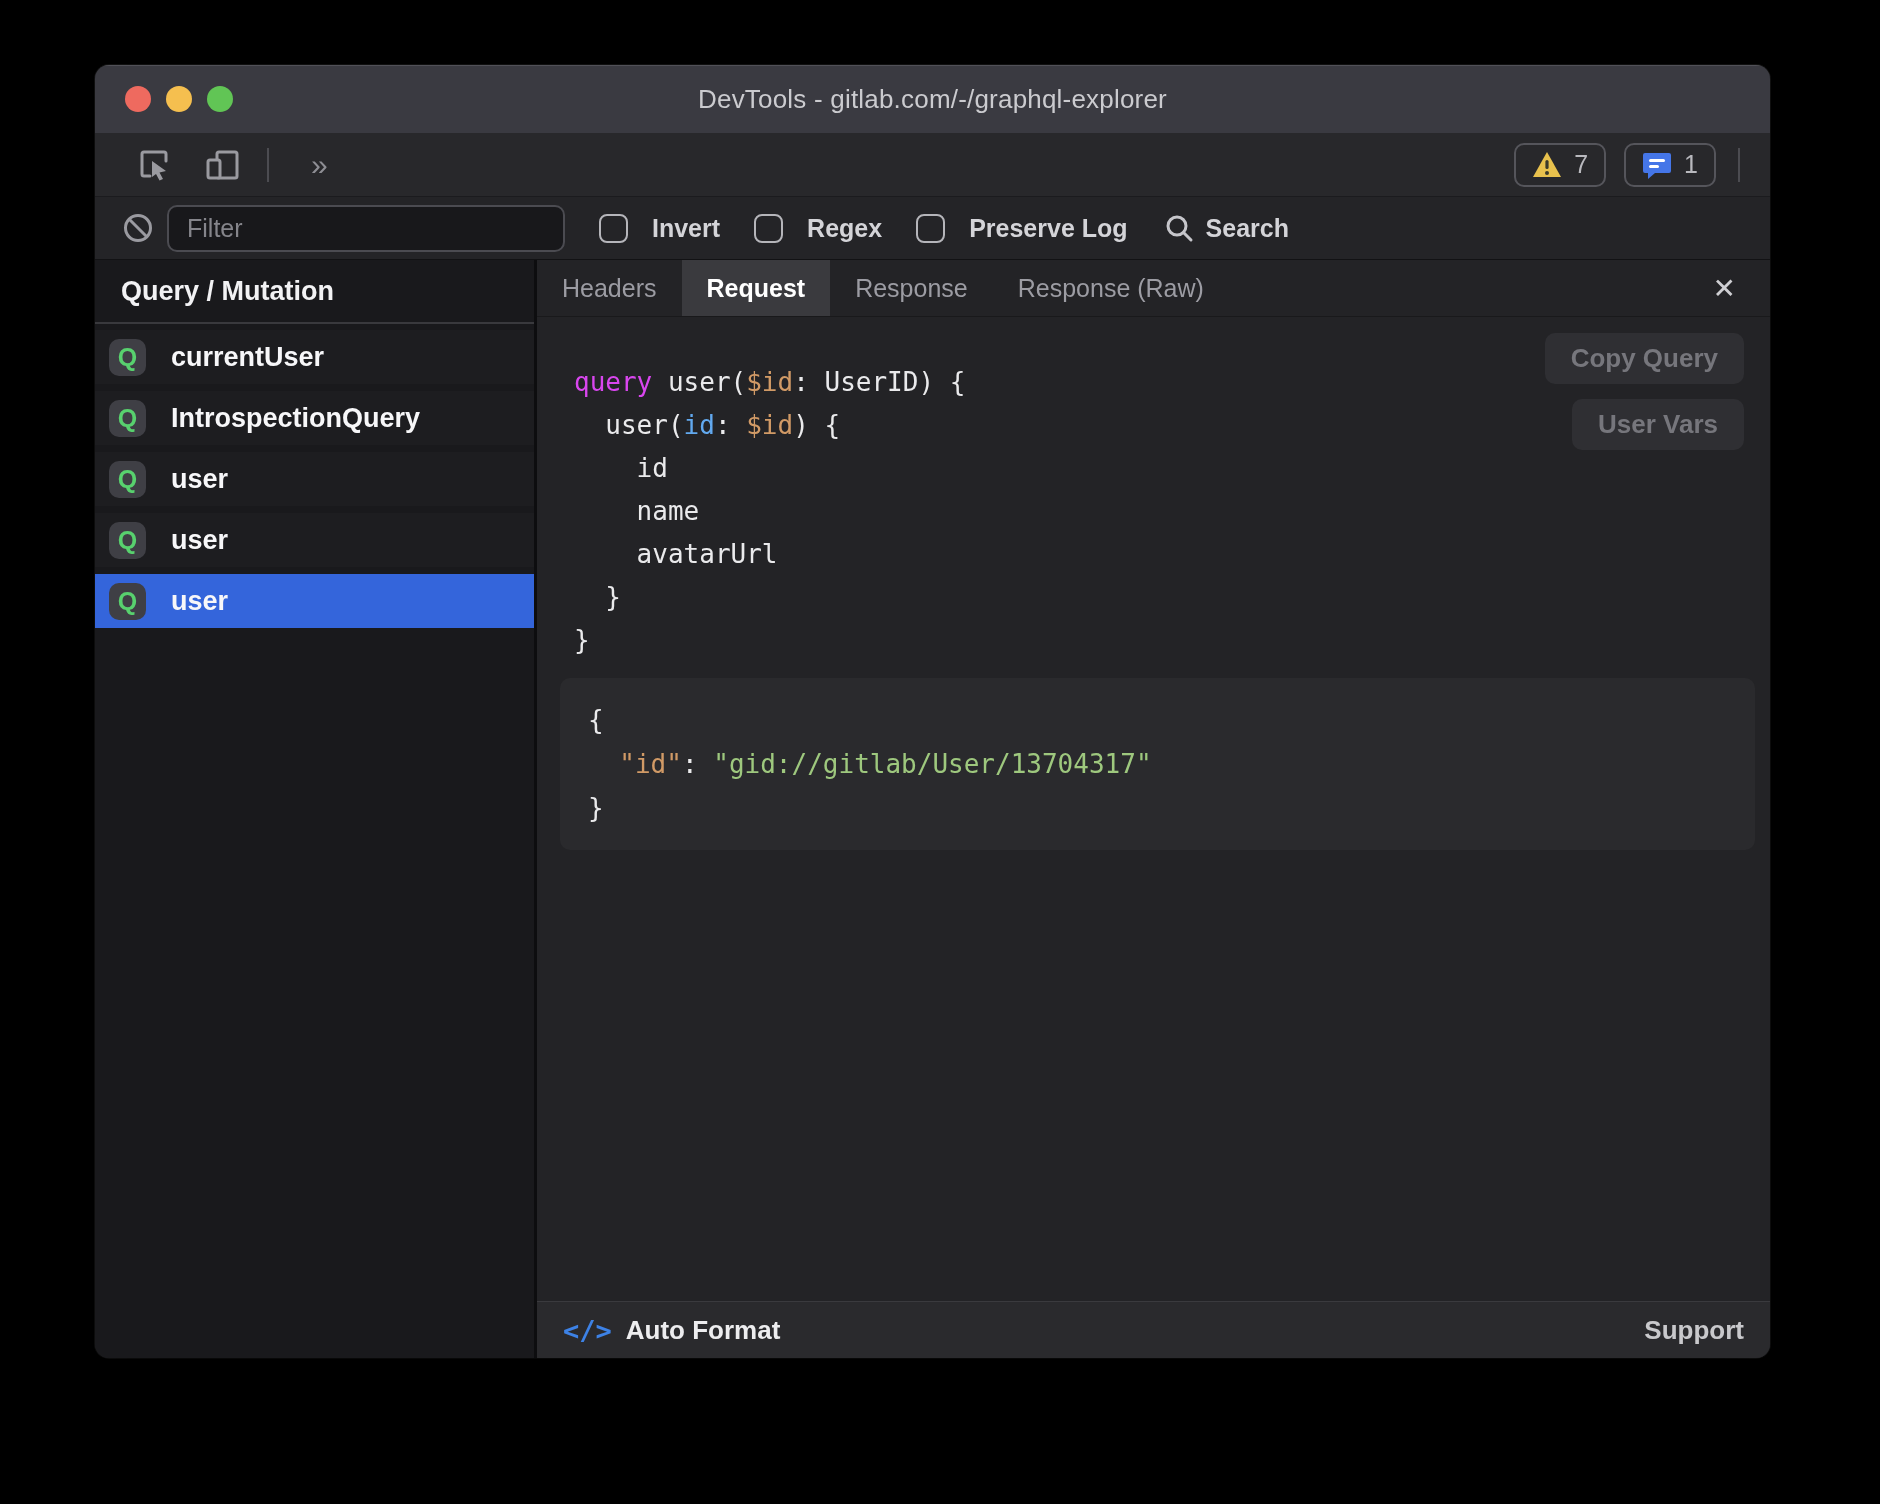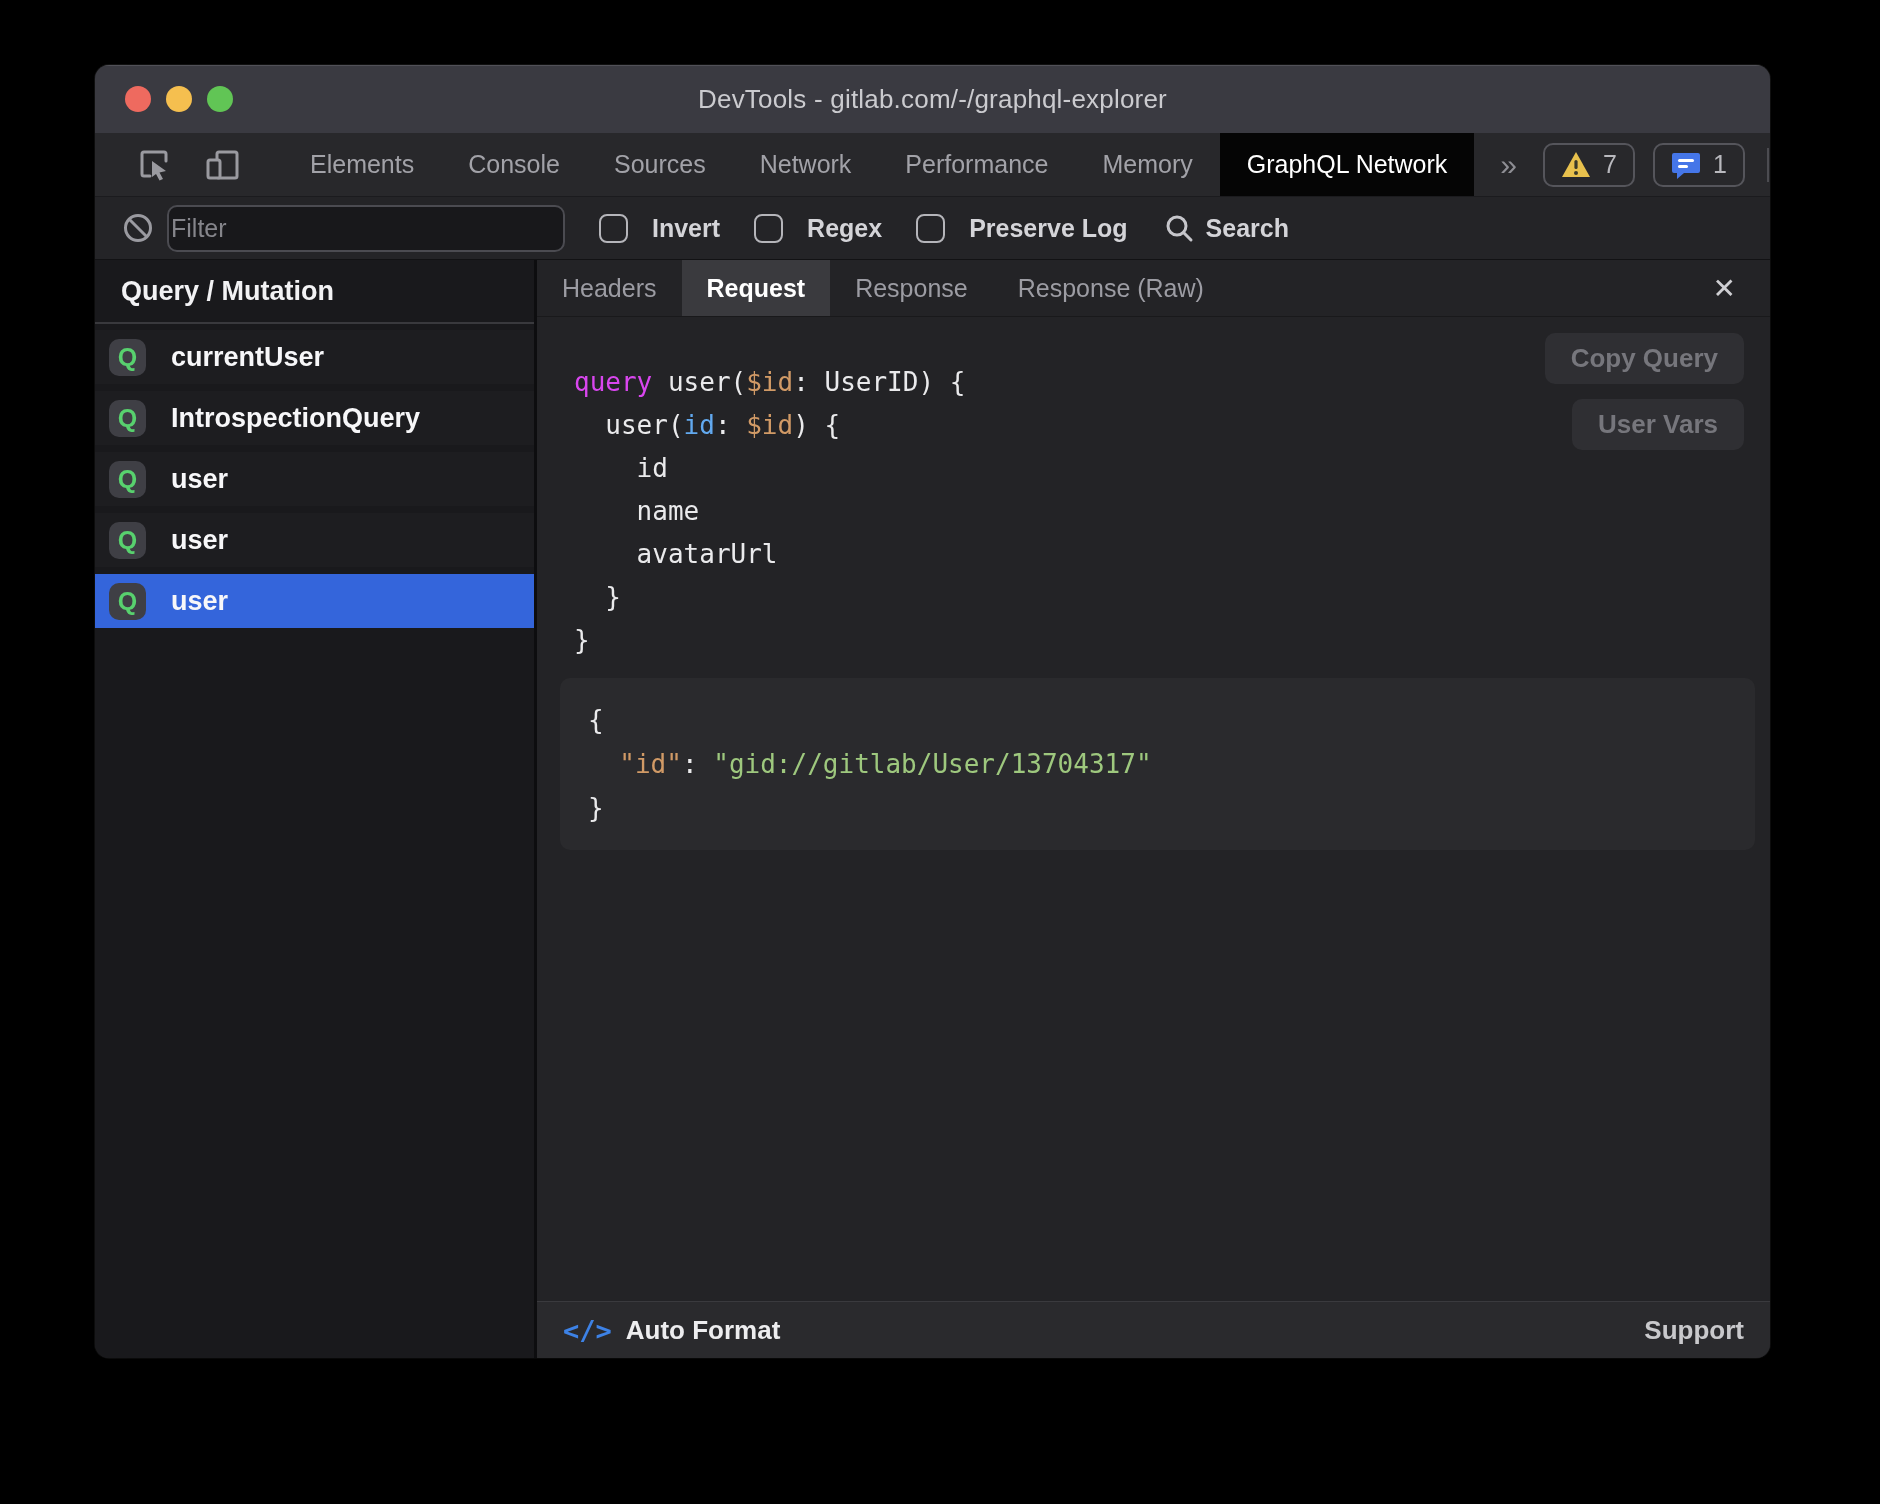--- a/index.html
+++ b/index.html
@@ -34,21 +34,21 @@
   .toolbar-right { margin-left: auto; display: flex; align-items: center; padding-right: 26px; gap: 18px; }
   .badge-box { display: flex; align-items: center; gap: 12px; border: 2px solid #55555b; border-radius: 10px;
     padding: 6px 16px; height: 44px; }
   .badge-count { color: #b9b9be; font-size: 25px; }
 
   
   .filterbar { height: 63px; background: #242427; flex: 0 0 auto; display: flex; align-items: center;
     padding-left: 20px; border-bottom: 1px solid #121214; }
   .block-btn { width: 46px; height: 46px; display: flex; align-items: center; justify-content: center; }
   .filter-input { width: 398px; height: 47px; margin-left: 6px; background: #18181b; border: 2px solid #4b4b51;
-    border-radius: 10px; color: #eab308; font-size: 25px; padding: 0 2px; outline: none;
+    border-radius: 10px; color: #eab308; font-size: 25px; padding: 0 18px; outline: none;
     font-family: "Liberation Sans", sans-serif; }
   .filter-input::placeholder { color: #85858b; }
   .check-group { display: flex; align-items: center; margin-left: 34px; gap: 24px; }
   .checkbox { width: 29px; height: 29px; border: 2.5px solid #b5b5ba; border-radius: 8px; background: transparent; }
   .check-label { color: #d4d4d8; font-size: 25px; font-weight: bold; white-space: nowrap; }
   .search-group { display: flex; align-items: center; margin-left: 36px; gap: 12px; }
 
   
   .main { flex: 1; display: flex; min-height: 0; }
 
@@ -121,29 +121,20 @@
         </svg>
       </span>
       <span class="tool-icon">
         <svg width="38" height="38" viewBox="0 0 38 38">
           <rect x="14" y="6" width="20" height="26" rx="2" fill="none" stroke="#9a9aa0" stroke-width="3"></rect>
           <rect x="5" y="14" width="12" height="18" rx="2" fill="#28282b" stroke="#9a9aa0" stroke-width="3"></rect>
         </svg>
       </span>
     </div>
     <span class="vsep"></span>
-    <div class="tabs" id="toolbar-tabs">
-        <div class="tab">Elements</div>
-        <div class="tab">Console</div>
-        <div class="tab">Sources</div>
-        <div class="tab">Network</div>
-        <div class="tab">Performance</div>
-        <div class="tab">Memory</div>
-        <div class="tab active">GraphQL Network</div>
-      </div>
     <span class="more-tabs">»</span>
     <div class="toolbar-right">
       <span class="badge-box">
         <svg width="30" height="28" viewBox="0 0 30 28">
           <path d="M15 1 L29 26 H1 Z" fill="#e8c14d"></path>
           <rect x="13.4" y="9" width="3.2" height="9" rx="1.6" fill="#3a3a2a"></rect>
           <circle cx="15" cy="22" r="2" fill="#3a3a2a"></circle>
         </svg>
         <span class="badge-count">7</span>
       </span>

